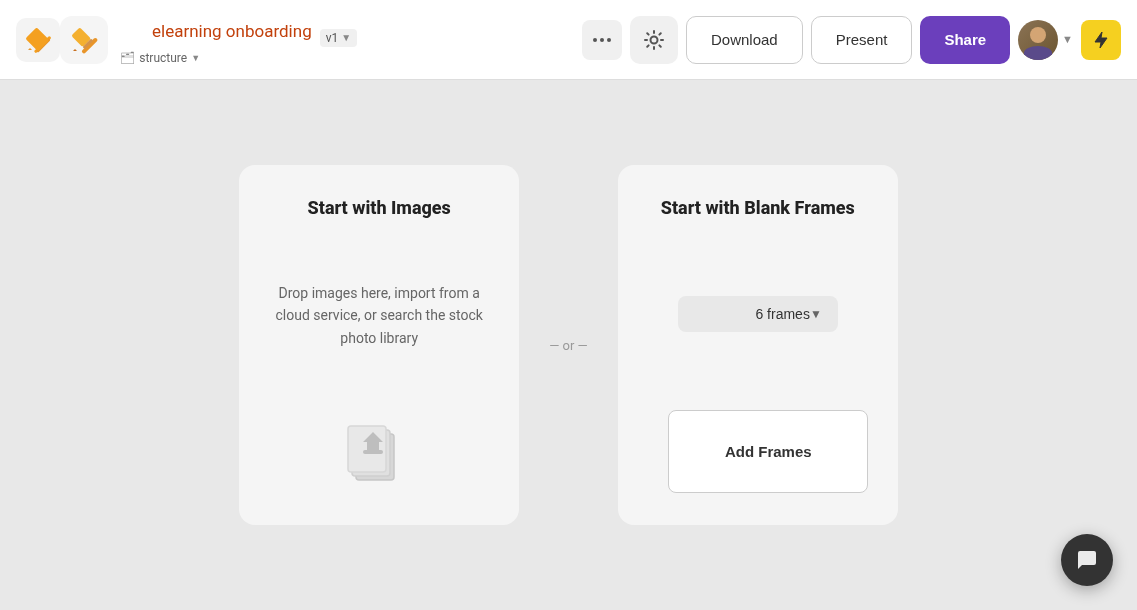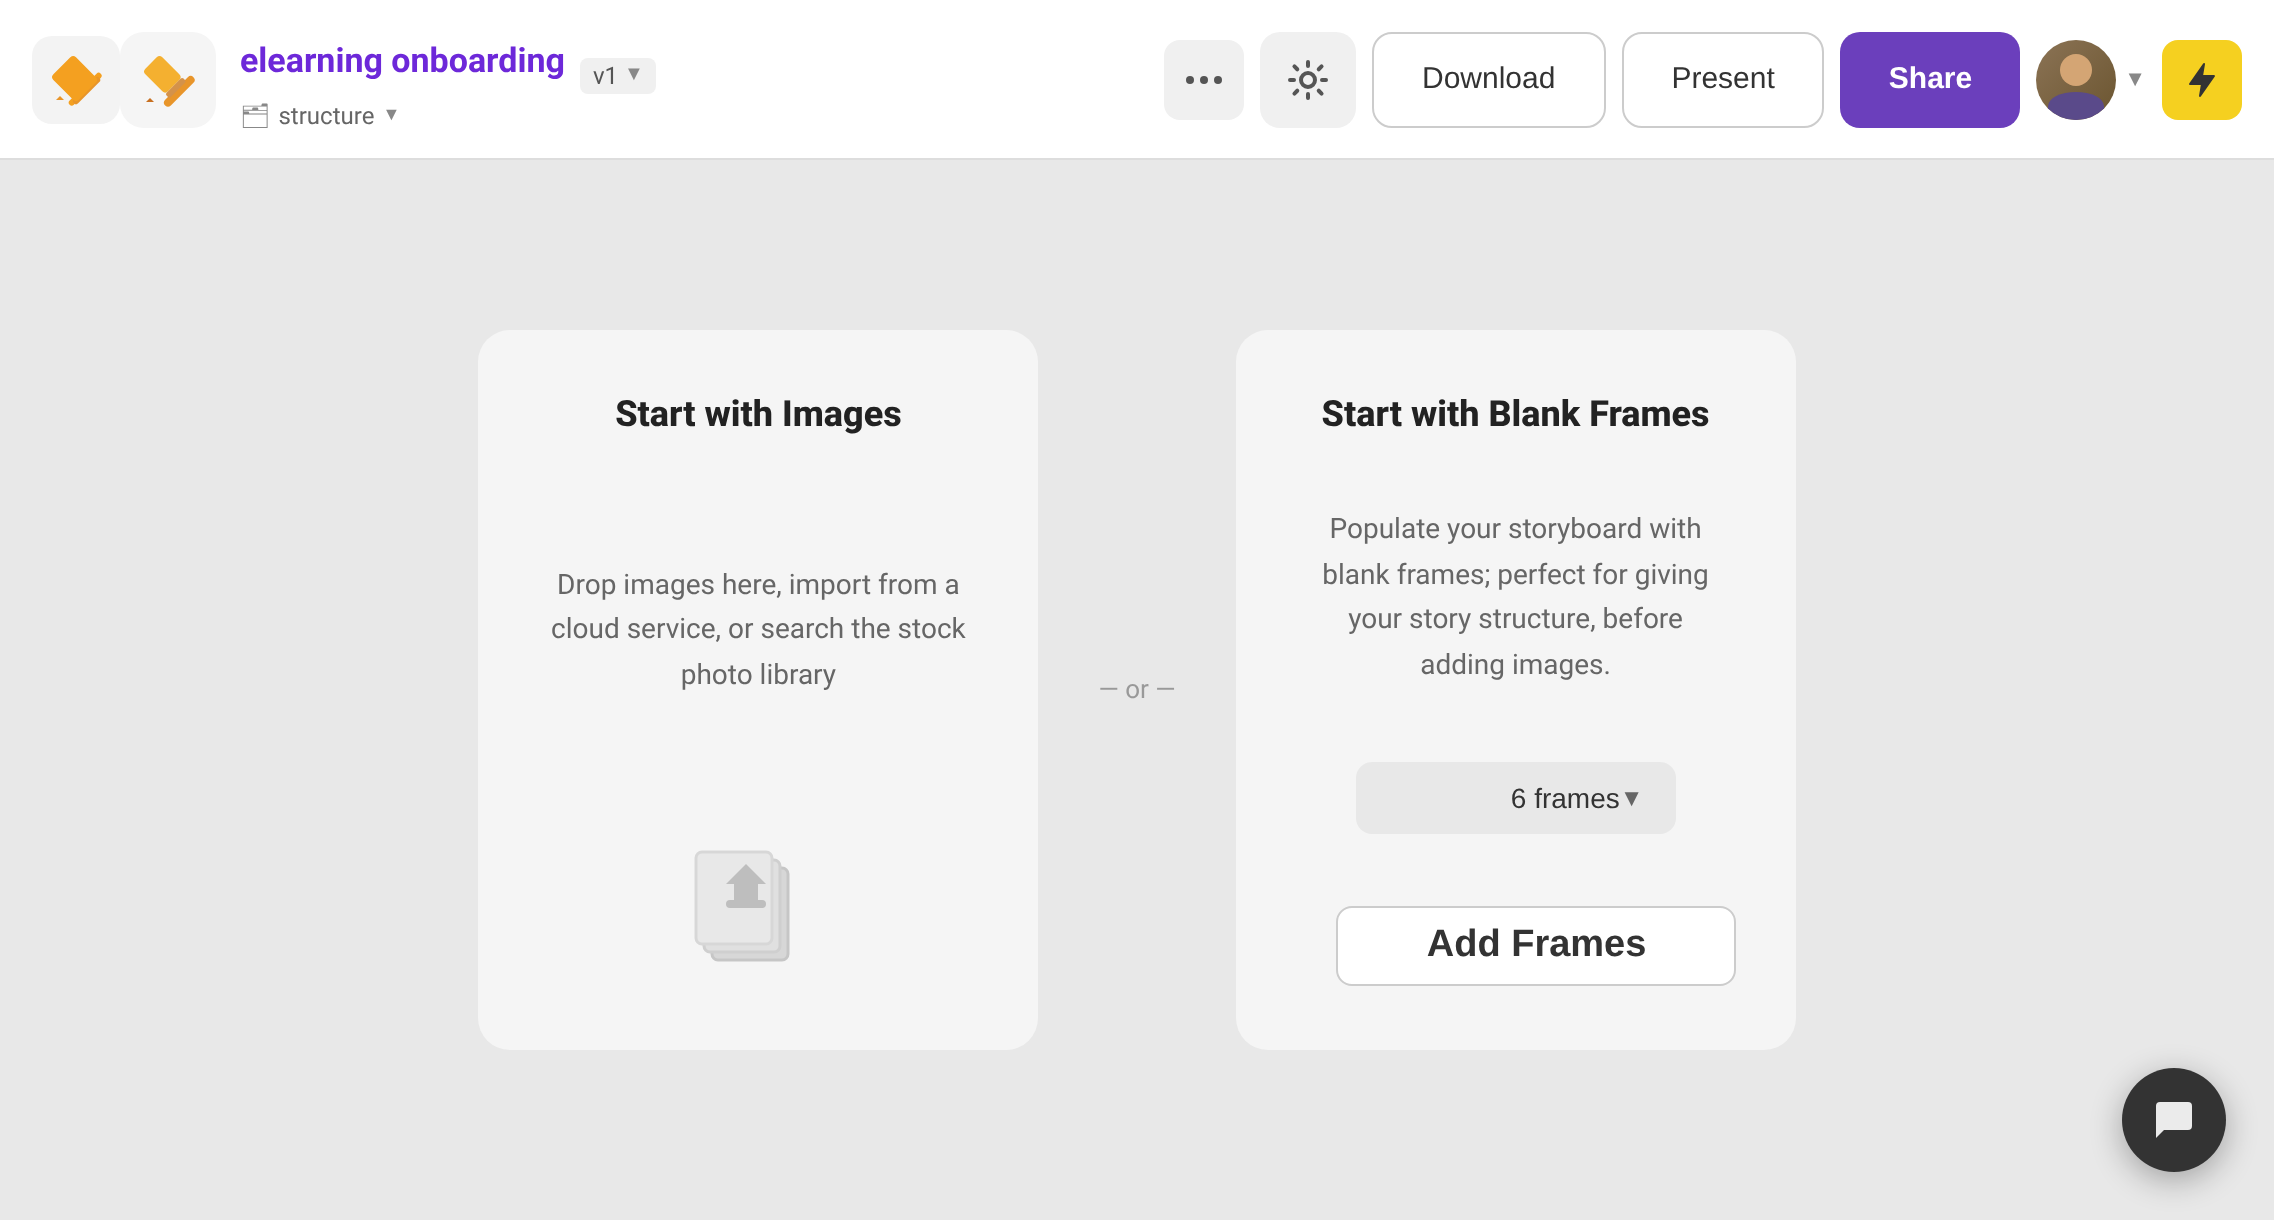--- a/index.html
+++ b/index.html
@@ -51,22 +51,23 @@
     }
 
     .project-title-row {
       display: flex;
       align-items: center;
       gap: 8px;
     }
 
     .project-title {
       font-size: 17px;
-      font-weight: 700;
-      color: #6d28d9;
+      font-weight: 400;
+      color: #c2410c;
+      margin-left: 32px;
     }
 
     .version-badge {
       display: flex;
       align-items: center;
       gap: 3px;
       background: #f0f0f0;
       border-radius: 4px;
       padding: 2px 6px;
       font-size: 12px;
@@ -300,22 +301,22 @@
       cursor: pointer;
       width: 100%;
       max-width: 200px;
     }
 
     .add-frames-btn {
       background: #fff;
       color: #333;
       border: 1.5px solid #ccc;
       border-radius: 8px;
-      padding: 8px 32px;
-      font-size: 19px;
+      padding: 32px 32px;
+      font-size: 15px;
       font-weight: 600;
       cursor: pointer;
       width: 100%;
       max-width: 200px;
       margin-left: 21px;
     }
 
     .or-separator {
       display: flex;
       align-items: center;
@@ -477,21 +478,20 @@
   </div>
 
   <div class="or-separator">
     <span>— or —</span>
   </div>
 
   <div class="card">
     <div class="card-title">
       <span>Start with </span><span style="font-weight:800;">Blank Frames</span>
     </div>
-    <div class="card-desc">Populate your storyboard with blank frames; perfect for giving your story structure, before adding images.</div>
 
     <button class="frames-dropdown">
       <span>6 frames</span>
       <span class="chev">▼</span>
     </button>
 
     <button class="add-frames-btn">Add Frames</button>
   </div>
 
 </main>

